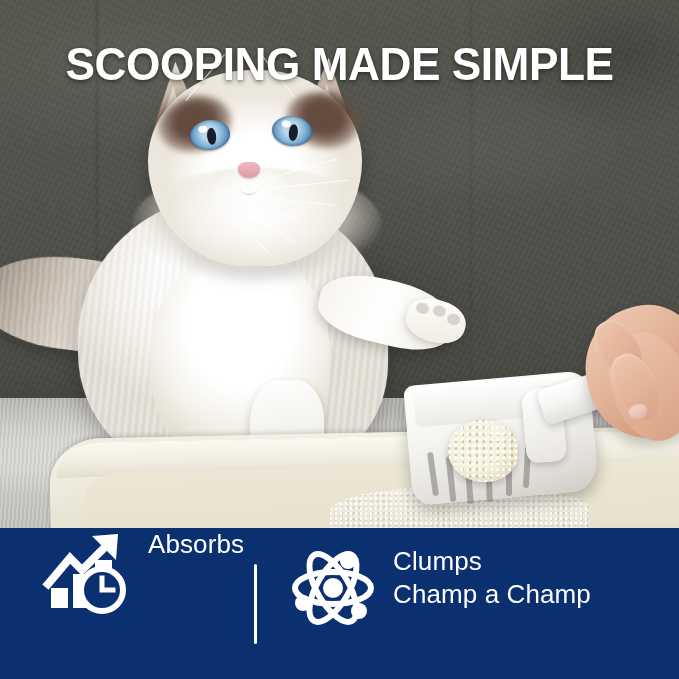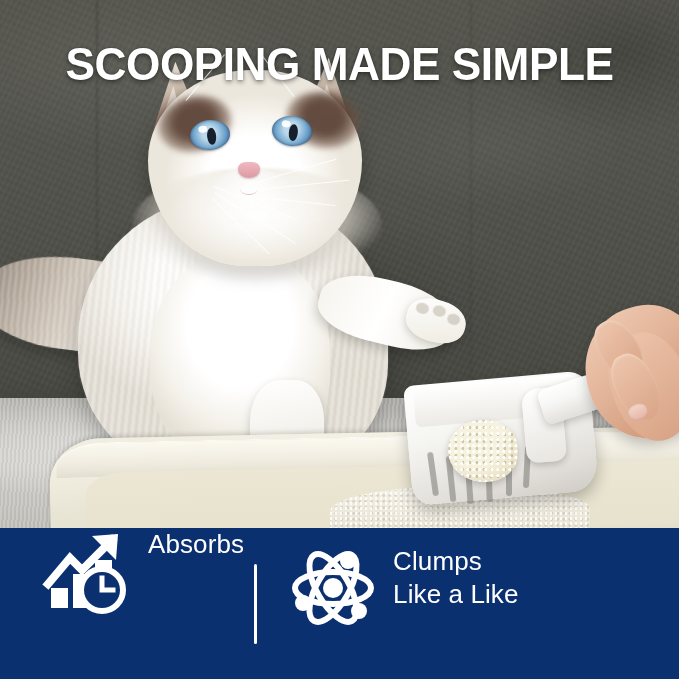--- a/index.html
+++ b/index.html
@@ -458,18 +458,18 @@
             <ellipse cx="46" cy="43" rx="38" ry="16" transform="rotate(120 46 43)"></ellipse>
           </g>
           <circle cx="46" cy="43" r="10" fill="#ffffff"></circle>
           <circle cx="61" cy="16" r="8" fill="#ffffff"></circle>
           <circle cx="16" cy="58" r="8" fill="#ffffff"></circle>
           <circle cx="72" cy="66" r="8" fill="#ffffff"></circle>
         </svg>
       </div>
       <div class="feat-text">
         <div>Clumps</div>
-        <div>Like a Like</div>
+        <div>Champ a Champ</div>
       </div>
     </div>
 
   </div>
 </div>
 
 </body></html>

